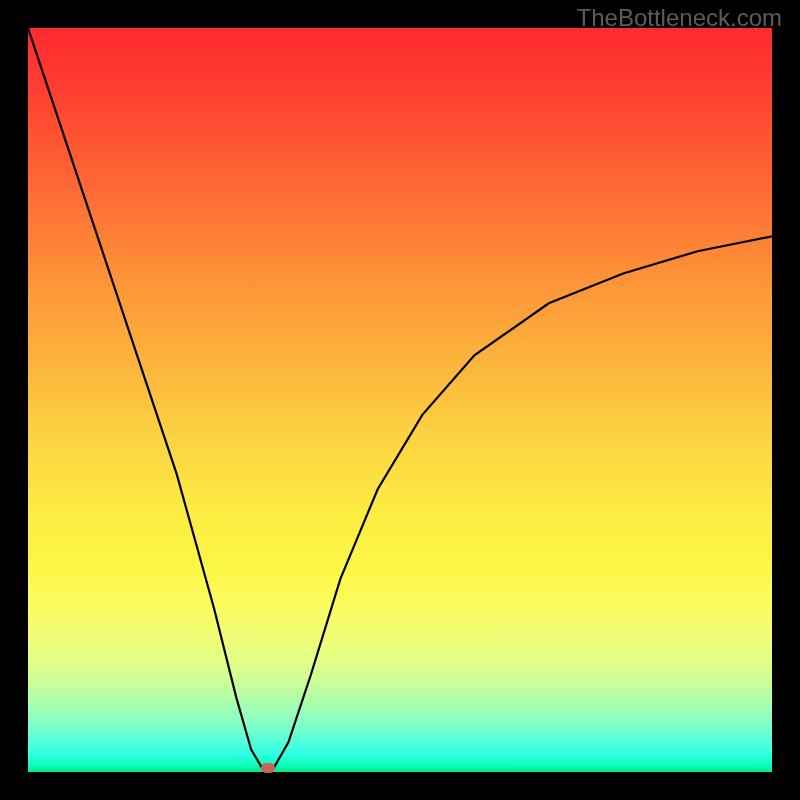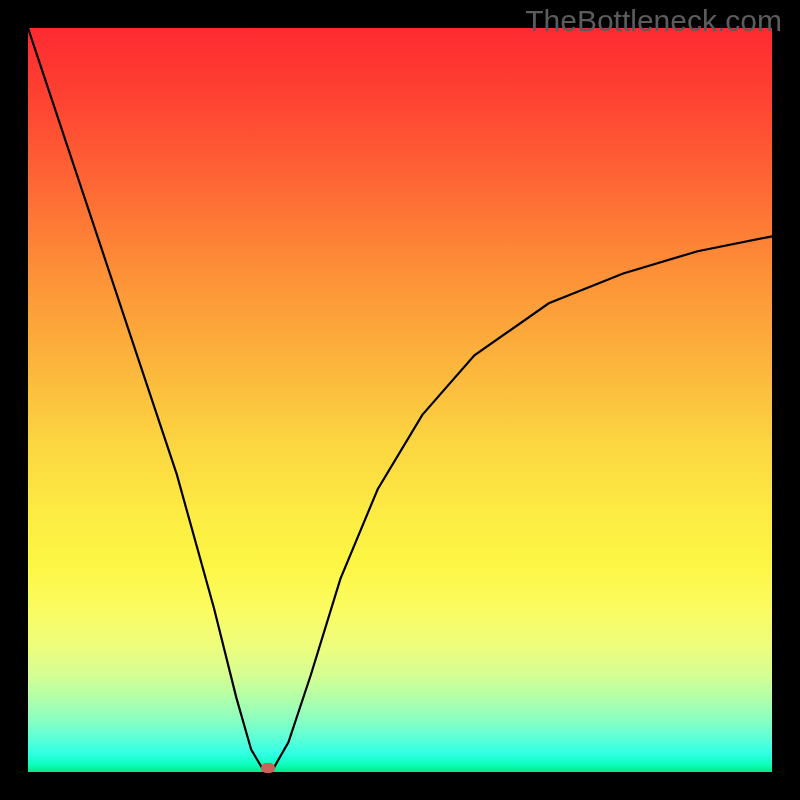--- a/index.html
+++ b/index.html
@@ -8,21 +8,21 @@
     height: 800px;
     background: #000;
     position: relative;
     overflow: hidden;
     font-family: Arial, Helvetica, sans-serif;
   }
   .watermark {
     position: absolute;
     top: 4px;
     right: 18px;
-    font-size: 30px;
+    font-size: 24px;
     font-weight: 500;
     color: #5c5c5c;
     font-family: Arial, sans-serif;
     z-index: 3;
   }
   .plot-area {
     position: absolute;
     top: 28px;
     left: 28px;
     width: 744px;

